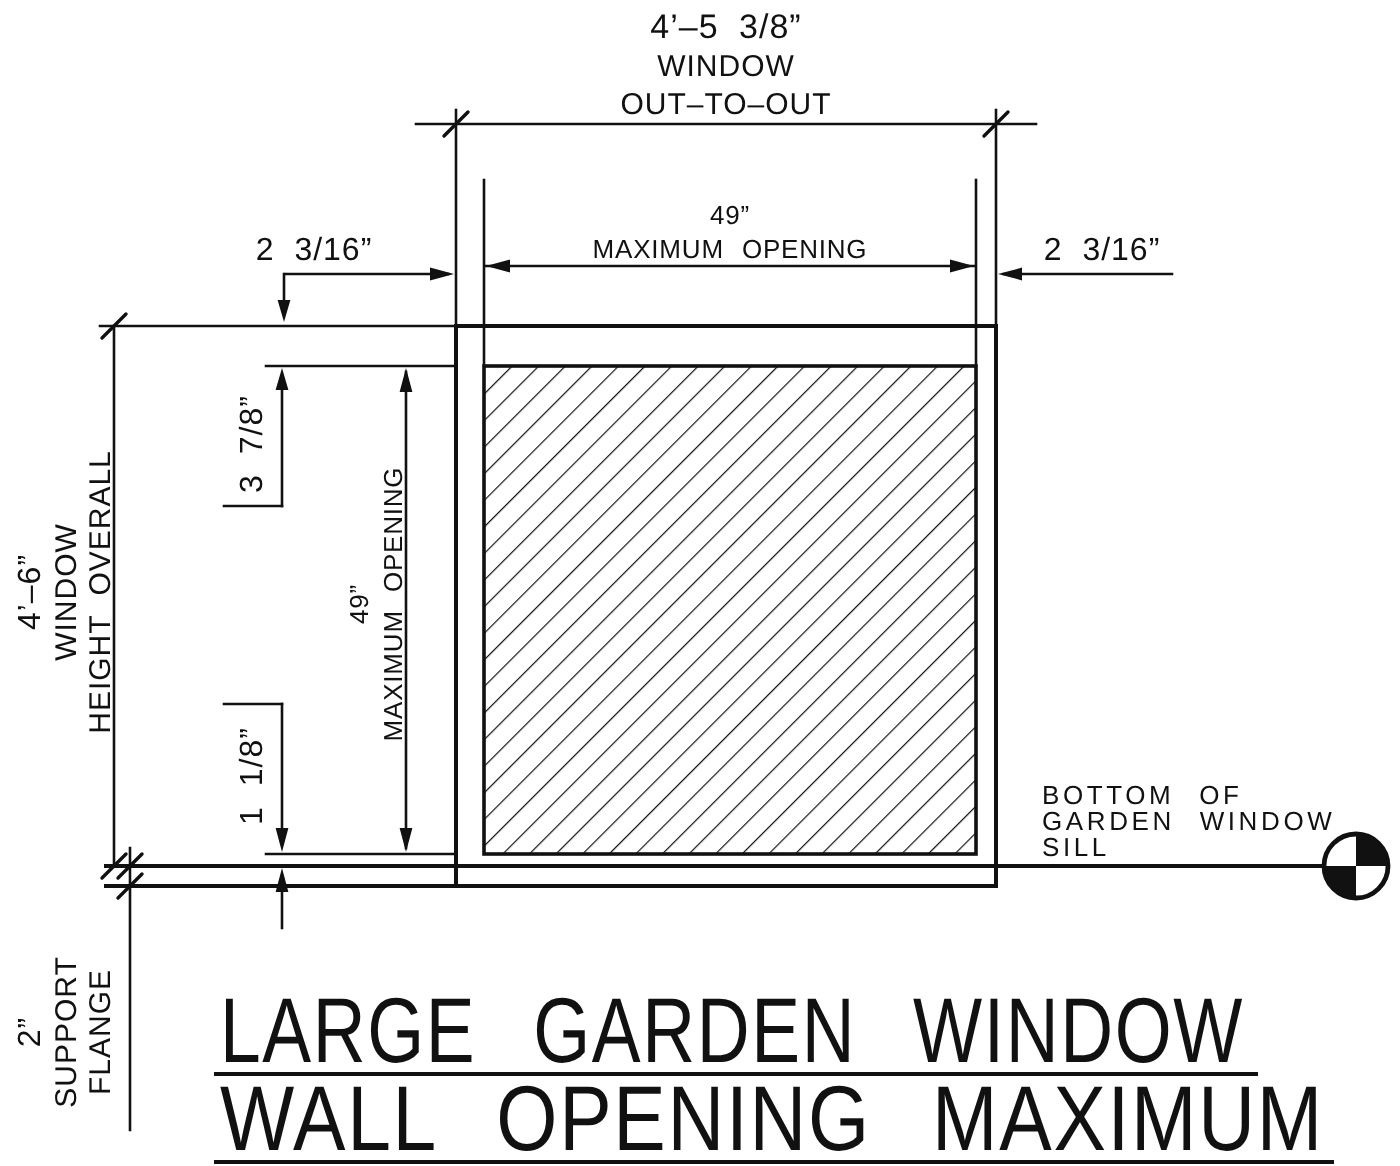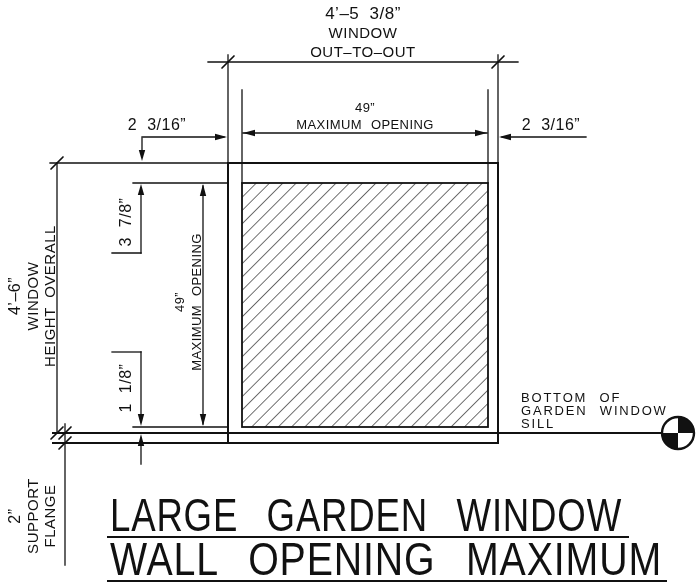--- a/index.html
+++ b/index.html
@@ -1,17 +1,17 @@
 <!DOCTYPE html>
 <html style="--ink: #111111; --paper: #ffffff;"><head>
 <meta charset="utf-8">
 <style>
   :root { --ink:#111111; --paper:#ffffff; }
   html,body { margin:0; padding:0; background:var(--paper); }
-  .canvas { width:700px; height:583px; position:relative; background:var(--paper); overflow:hidden;border-radius:15px; }
+  .canvas { width:700px; height:583px; position:relative; background:var(--paper); overflow:hidden; }
   svg text { font-family:"Liberation Sans", sans-serif; fill:var(--ink); }
   .ln   { stroke:var(--ink); fill:none; stroke-width:1.3; stroke-linecap:square; }
   .ln2  { stroke:var(--ink); fill:none; stroke-width:2;   stroke-linecap:square; }
   .tick { stroke:var(--ink); fill:none; stroke-width:1.7; stroke-linecap:round; }
   .ar   { fill:var(--ink); stroke:none; }
   .dim  { letter-spacing:0.5px; word-spacing:5px; }
   .dimS { letter-spacing:0.4px; word-spacing:5px; }
   .note { letter-spacing:1.8px; word-spacing:7px; }
   .ttl  { letter-spacing:1px; word-spacing:22px; }
   .hat  { stroke:var(--ink); stroke-width:1.2; }

